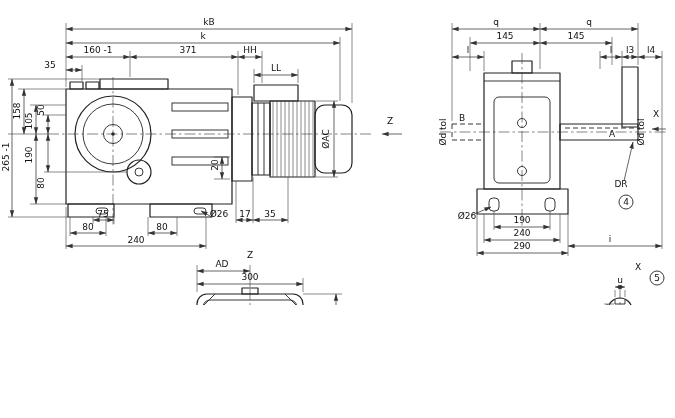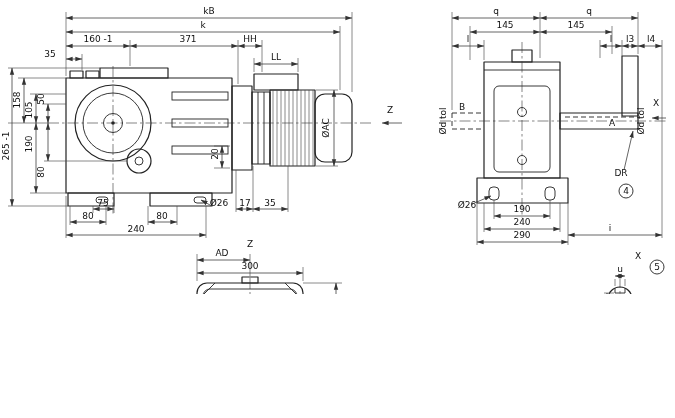--- a/index.html
+++ b/index.html
@@ -1,16 +1,16 @@
 <!DOCTYPE html>
 <html><head>
 <meta charset="utf-8">
 <style>
   html,body{margin:0;padding:0;background:#fff;}
-  .stage{width:675px;height:294px;background:#ffffff;position:relative;overflow:hidden;}
+  .stage{width:675px;height:294px;background:#ffffff;position:relative;overflow:hidden;margin-top:11px;}
   svg{display:block;}
   .out{fill:none;stroke:#222;stroke-width:1.2;stroke-linejoin:round;stroke-linecap:square;}
   .med{fill:none;stroke:#222;stroke-width:0.9;}
   .thin{fill:none;stroke:#4a4a4a;stroke-width:0.65;}
   .dim{fill:none;stroke:#333;stroke-width:0.75;marker-start:url(#ah);marker-end:url(#ah);}
   .ldr{fill:none;stroke:#333;stroke-width:0.75;marker-end:url(#ah);}
   .cl{fill:none;stroke:#333;stroke-width:0.6;stroke-dasharray:11 3 2.5 3;}
   .hid{fill:none;stroke:#222;stroke-width:0.9;stroke-dasharray:5 3;}
   text.lbl{font-family:"DejaVu Sans",sans-serif;font-size:9px;fill:#111;}
   .balloon{fill:#fff;stroke:#222;stroke-width:0.9;}

